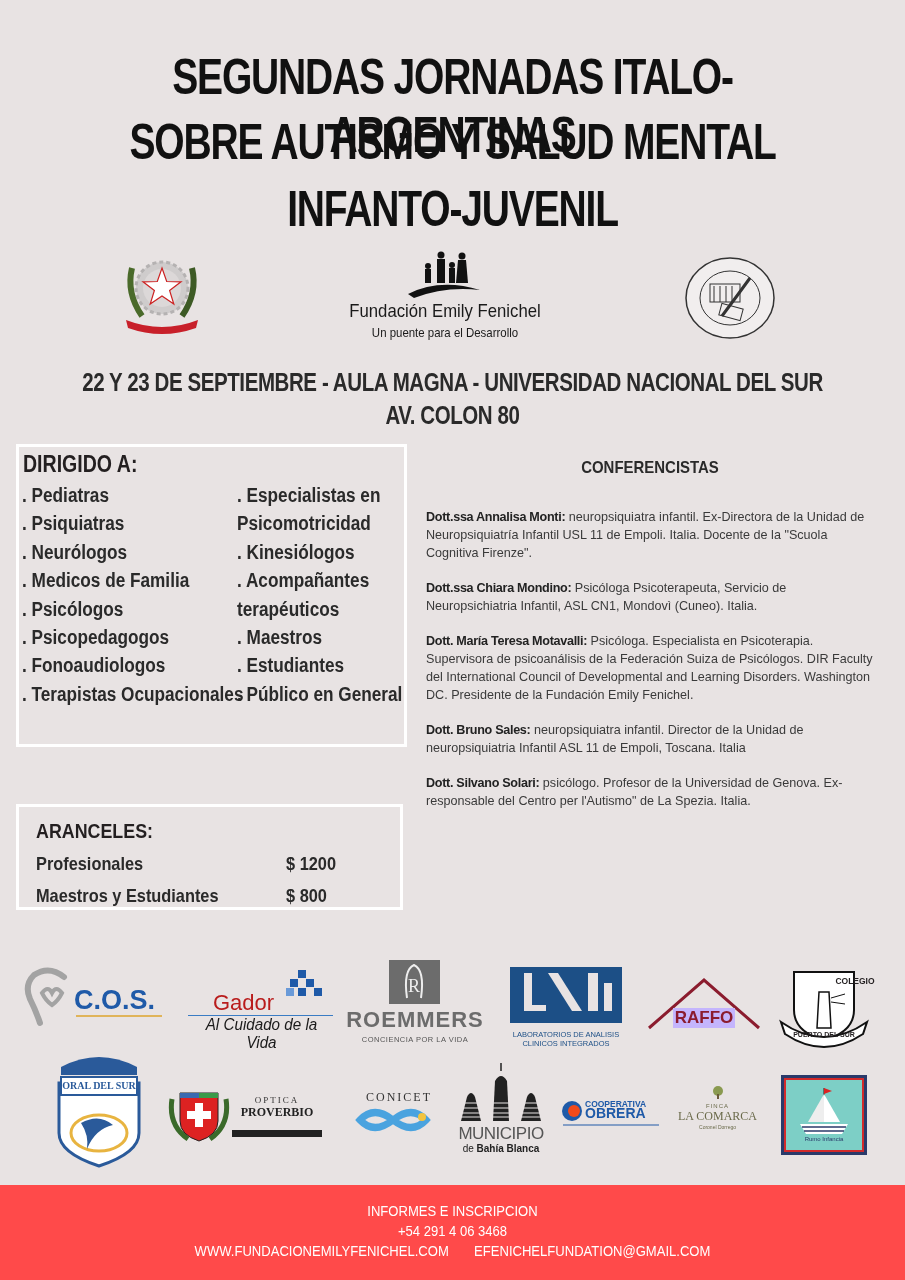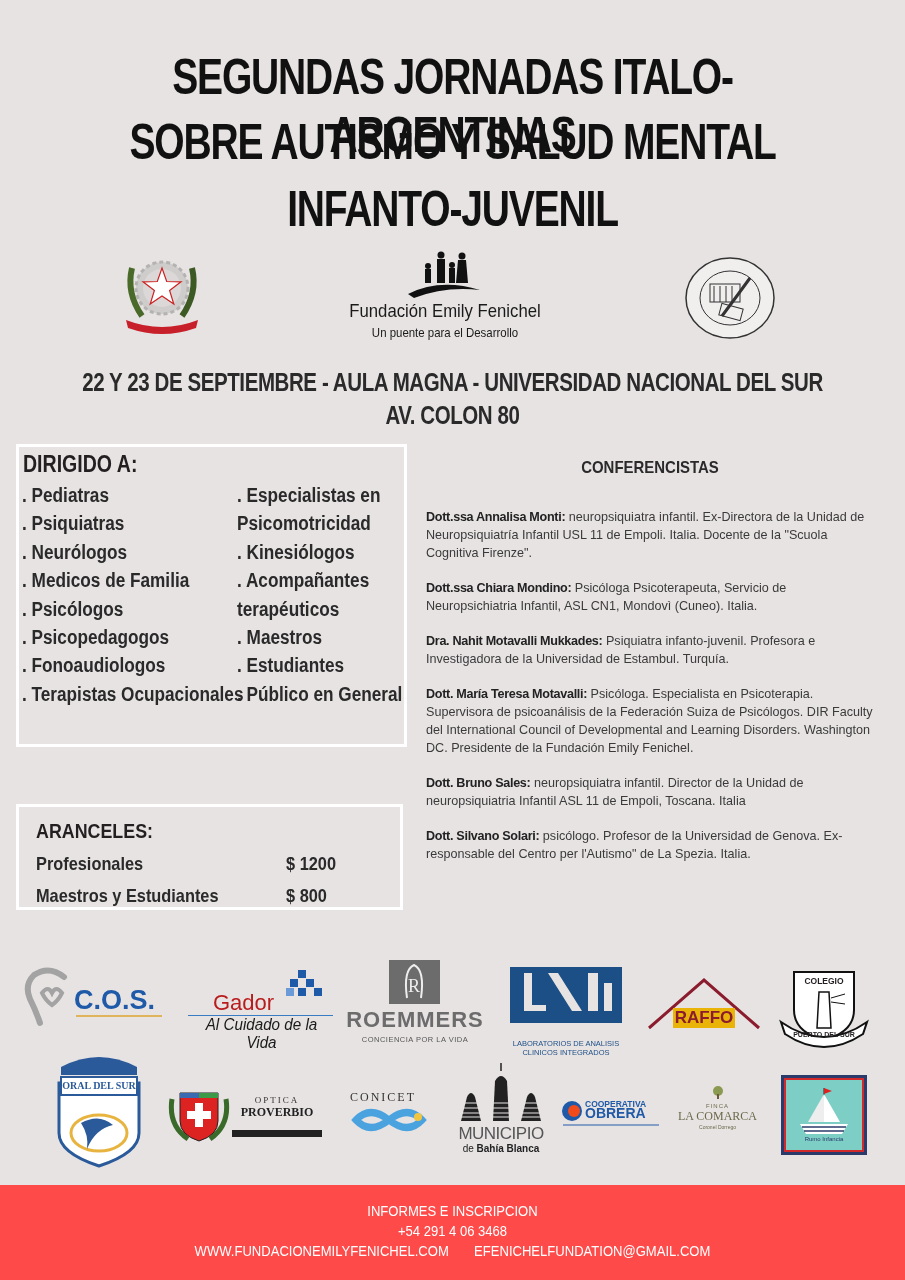--- a/index.html
+++ b/index.html
@@ -100,21 +100,20 @@
     <div class="dir-item cond">. Maestros</div>
     <div class="dir-item cond">. Estudiantes</div>
     <div class="dir-item cond">. Público en General</div>
   </div>
 </div>
 
 <div class="conf-title cond">CONFERENCISTAS</div>
 <div class="speakers">
   <div class="speaker"><b>Dott.ssa Annalisa Monti:</b><span> neuropsiquiatra infantil. Ex-Directora de la Unidad de Neuropsiquiatría Infantil USL 11 de Empoli. Italia. Docente de la "Scuola Cognitiva Firenze".</span></div>
   <div class="speaker"><b>Dott.ssa Chiara Mondino:</b><span> Psicóloga Psicoterapeuta, Servicio de Neuropsichiatria Infantil, ASL CN1, Mondovì (Cuneo). Italia.</span></div>
-  <div class="speaker"><b>Dra. Nahit Motavalli Mukkades:</b><span> Psiquiatra infanto-juvenil. Profesora e Investigadora de la Universidad de Estambul. Turquía.</span></div>
   <div class="speaker"><b>Dott. María Teresa Motavalli:</b><span> Psicóloga. Especialista en Psicoterapia. Supervisora de psicoanálisis de la Federación Suiza de Psicólogos. DIR Faculty del International Council of Developmental and Learning Disorders. Washington DC. Presidente de la Fundación Emily Fenichel.</span></div>
   <div class="speaker"><b>Dott. Bruno Sales:</b><span> neuropsiquiatra infantil. Director de la Unidad de neuropsiquiatria Infantil ASL 11 de Empoli, Toscana. Italia</span></div>
   <div class="speaker"><b>Dott. Silvano Solari:</b><span> psicólogo. Profesor de la Universidad de Genova. Ex-responsable del Centro per l'Autismo" de La Spezia. Italia.</span></div>
 </div>
 
 <div class="box aranceles">
   <div class="ar-title cond">ARANCELES:</div>
   <div class="ar-row cond" style="top:46px;">Profesionales</div>
   <div class="ar-price cond" style="top:46px;">$ 1200</div>
   <div class="ar-row cond" style="top:78px;">Maestros y Estudiantes</div>
@@ -157,41 +156,41 @@
 
 <div class="sp" style="left:510px;top:967px;width:112px;height:82px;text-align:center;">
   <svg width="112" height="56" viewBox="0 0 112 56">
     <rect x="0" y="0" width="112" height="56" fill="#1c4f86"></rect>
     <rect x="14" y="6" width="8" height="38" fill="#e8e3e3"></rect>
       <rect x="14" y="38" width="22" height="6" fill="#e8e3e3"></rect>
     <polygon points="38,6 48,6 72,44 62,44" fill="#e8e3e3"></polygon>
     <rect x="78" y="6" width="10" height="38" fill="#e8e3e3"></rect>
       <rect x="94" y="16" width="8" height="28" fill="#e8e3e3"></rect>
   </svg>
-  <div style="font-size:7.5px;color:#1c4f86;margin-top:12px;">LABORATORIOS DE ANALISIS</div>
+  <div style="font-size:7.5px;color:#1c4f86;margin-top:3px;">LABORATORIOS DE ANALISIS</div>
   <div style="font-size:7.5px;color:#1c4f86;">CLINICOS INTEGRADOS</div>
 </div>
 
 <div class="sp" style="left:645px;top:978px;width:118px;height:55px;">
   <svg width="118" height="55" viewBox="0 0 118 55">
     <path d="M4 50 L59 2 L114 50" fill="none" stroke="#8b1c2e" stroke-width="3"></path>
     <rect x="28" y="36" width="62" height="4" fill="#8b1c2e"></rect>
   </svg>
-  <div style="position:absolute;left:28px;top:30px;width:62px;text-align:center;font-size:17px;font-weight:bold;color:#8b1c2e;background:#eab308;">RAFFO</div>
+  <div style="position:absolute;left:28px;top:30px;width:62px;text-align:center;font-size:17px;font-weight:bold;color:#8b1c2e;background:#c4b5fd;">RAFFO</div>
 </div>
 
 <div class="sp" style="left:779px;top:970px;width:90px;height:80px;">
   <svg width="90" height="80" viewBox="0 0 90 80">
     <path d="M15 2 L75 2 L75 40 Q75 62 45 70 Q15 62 15 40 Z" fill="#fff" stroke="#111" stroke-width="2"></path>
     <path d="M40 22 L50 22 L52 58 L38 58 Z" fill="none" stroke="#111" stroke-width="1.5"></path>
     <line x1="52" y1="28" x2="66" y2="24" stroke="#111"></line>
       <line x1="52" y1="32" x2="66" y2="34" stroke="#111"></line>
     <path d="M2 52 Q45 82 88 52 L84 64 Q45 90 6 64 Z" fill="#fff" stroke="#111" stroke-width="2"></path>
   </svg>
-  <div style="position:absolute;left:15px;top:6px;width:60px;text-align:center;font-size:8.5px;font-weight:bold;">COLEGIO</div>
+  <div style="position:absolute;left:15px;top:6px;width:60px;text-align:center;font-size:8.5px;font-weight:bold;padding-left:31px;">COLEGIO</div>
   <div style="position:absolute;left:10px;top:61px;width:70px;text-align:center;font-size:7px;font-weight:bold;">PUERTO DEL SUR</div>
 </div>
 
 <div class="sp" style="left:55px;top:1053px;width:88px;height:115px;">
   <svg width="88" height="115" viewBox="0 0 88 115">
     <path d="M6 14 Q44 -6 82 14 L82 22 L6 22 Z" fill="#2a5a9a"></path>
     <path d="M4 30 L84 30 L84 80 Q84 100 44 113 Q4 100 4 80 Z" fill="#fff" stroke="#2a5a9a" stroke-width="3"></path>
     <rect x="6" y="24" width="76" height="18" fill="#fff" stroke="#2a5a9a" stroke-width="2"></rect>
     <ellipse cx="44" cy="80" rx="28" ry="18" fill="none" stroke="#e8b440" stroke-width="3"></ellipse>
     <path d="M26 70 Q44 60 58 72 Q40 76 32 96 Q34 82 26 70Z" fill="#2a5a9a"></path>
@@ -209,21 +208,21 @@
       <rect x="31" y="8" width="19" height="5" fill="#3a9a4a"></rect>
   </svg>
 </div>
 
 <div class="sp" style="left:232px;top:1087px;width:90px;height:52px;text-align:center;">
   <div style="font-size:9px;color:#333;letter-spacing:2px;margin-top:8px;font-family:'Liberation Serif',serif;">OPTICA</div>
   <div style="font-size:12px;color:#222;font-weight:bold;font-family:'Liberation Serif',serif;">PROVERBIO</div>
   <div style="height:7px;background:#222;margin-top:10px;"></div>
 </div>
 
-<div class="sp" style="left:350px;top:1090px;width:82px;height:50px;text-align:left;">
+<div class="sp" style="left:350px;top:1090px;width:82px;height:50px;text-align:right;">
   <div style="font-size:12px;color:#333;letter-spacing:2px;font-family:'Liberation Serif',serif;">CONICET</div>
   <svg width="78" height="30" viewBox="0 0 78 30">
     <path d="M6 15 Q20 0 39 15 Q58 30 72 15 Q58 0 39 15 Q20 30 6 15Z" fill="none" stroke="#4aa3df" stroke-width="7"></path>
     <circle cx="68" cy="12" r="4" fill="#f3c440"></circle>
   </svg>
 </div>
 
 <div class="sp" style="left:455px;top:1063px;width:92px;height:92px;text-align:center;">
   <svg width="92" height="58" viewBox="0 0 92 58">
     <line x1="46" y1="0" x2="46" y2="8" stroke="#222" stroke-width="1.5"></line>

